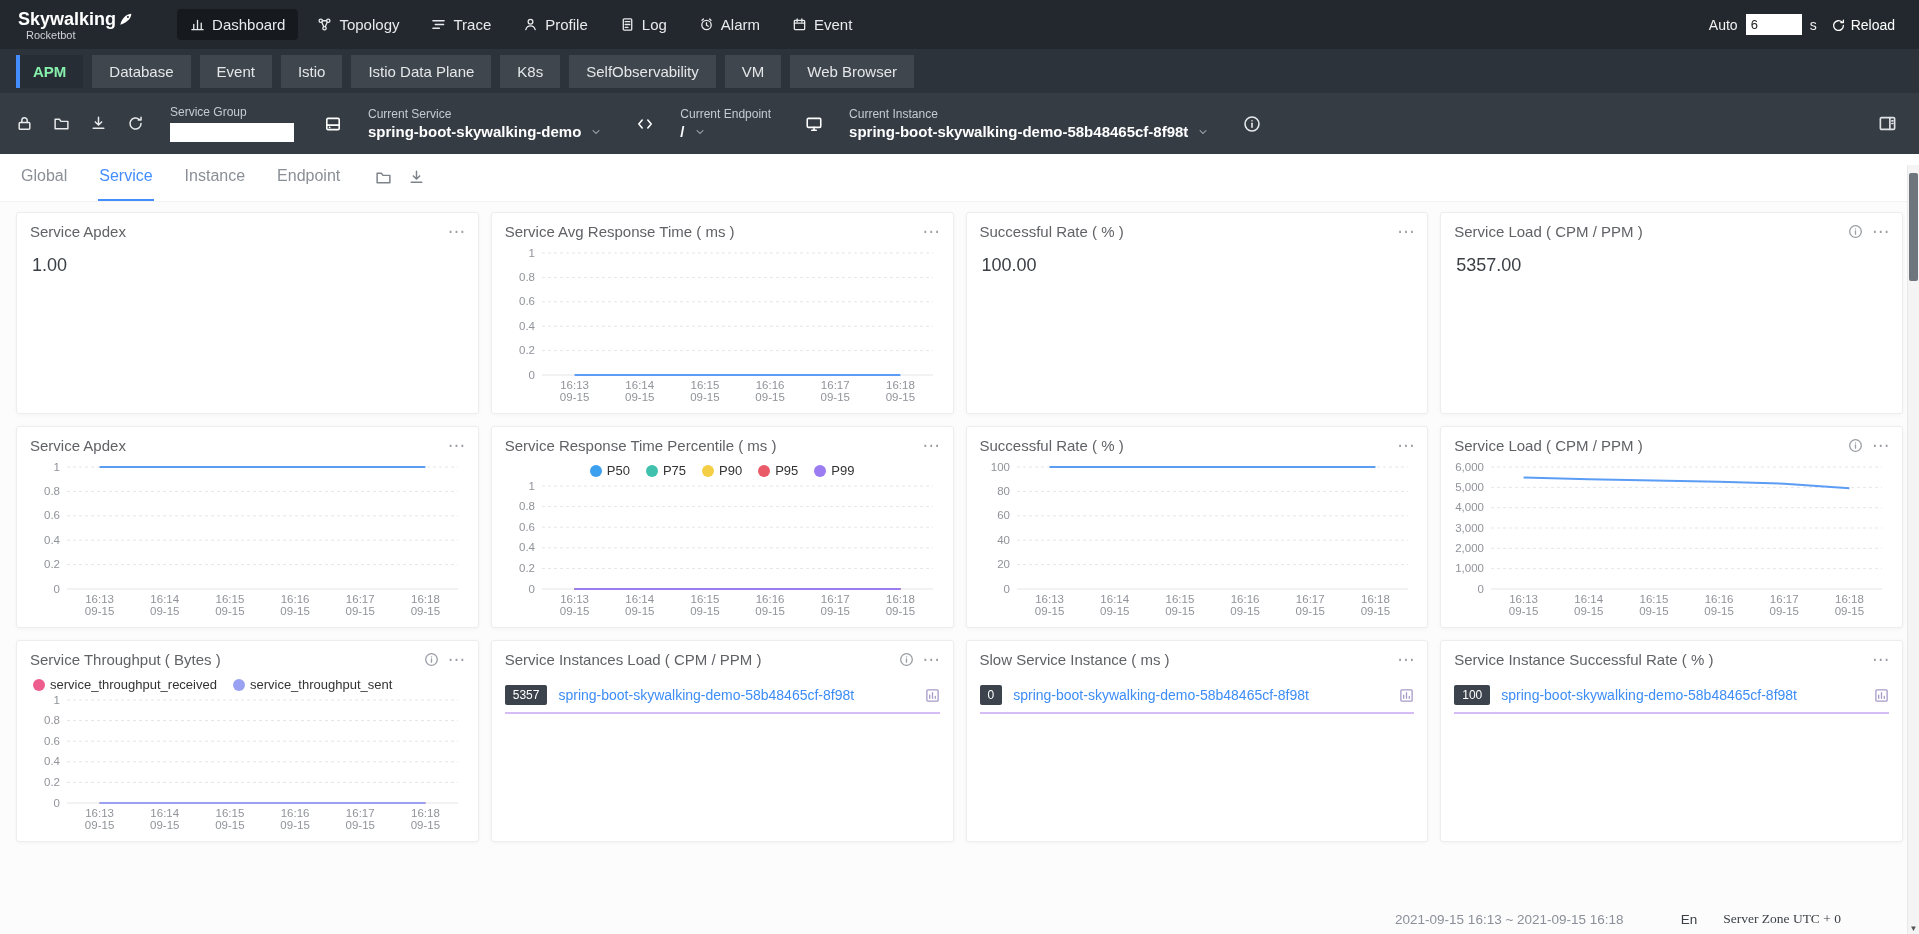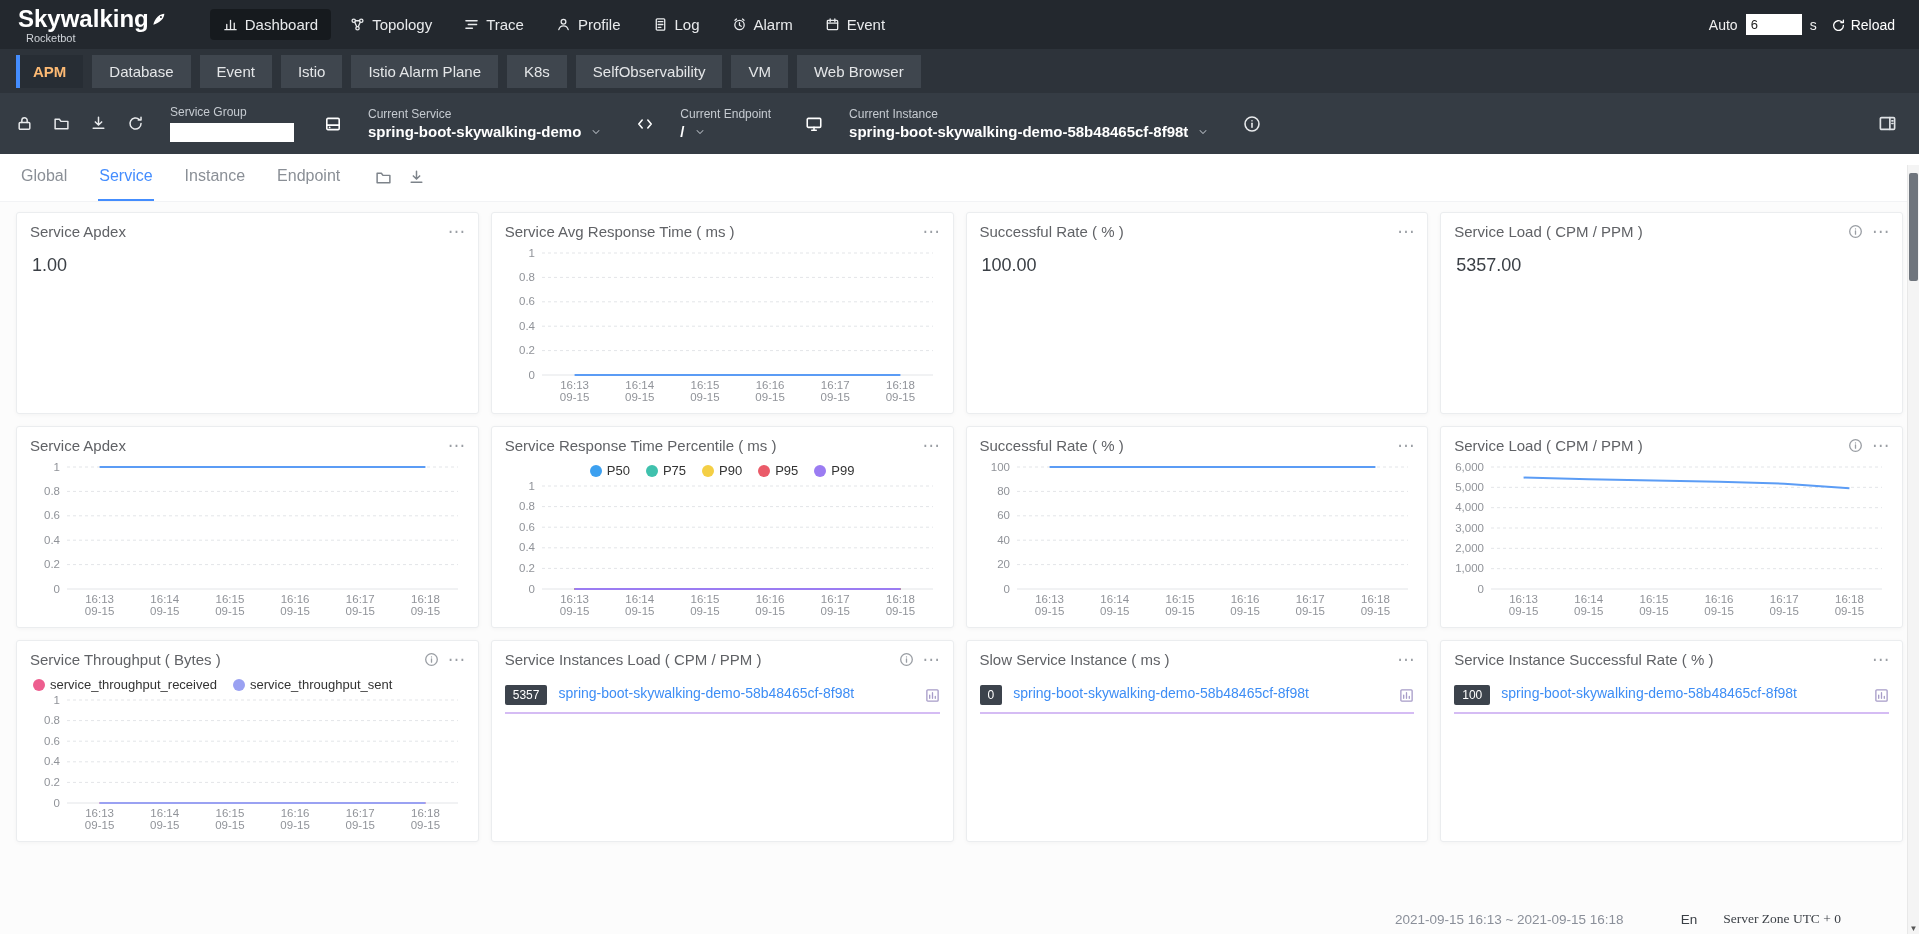--- a/index.html
+++ b/index.html
@@ -2,33 +2,33 @@
 <html><head>
 <meta charset="utf-8">
 <style>
   html,body{margin:0;padding:0;overflow:hidden;}
   body{width:1919px;height:934px;font-family:"Liberation Sans",sans-serif;background:#fcfcfc;position:relative;}
   .ic{stroke:currentColor;fill:none;stroke-width:1.4;stroke-linecap:round;stroke-linejoin:round;display:block;}
 
   
   .topbar{height:49px;background:#23282e;display:flex;align-items:center;padding:0 18px;color:#f0f0f0;}
   .logo{display:flex;flex-direction:column;margin-right:44px;cursor:pointer;}
-  .logo-title{font-weight:bold;font-size:24px;color:#fff;display:flex;align-items:center;gap:2px;}
+  .logo-title{font-weight:bold;font-size:18px;color:#fff;display:flex;align-items:center;gap:2px;}
   .logo-sub{font-size:11px;color:#cfd3d8;margin-top:-1px;padding-left:8px;}
   .main-nav{display:flex;align-items:center;gap:6px;}
   .nav-item{display:flex;align-items:center;gap:7px;padding:7px 13px;font-size:15px;color:#e8eaec;border-radius:4px;cursor:pointer;}
   .nav-item.active{background:rgba(0,0,0,.35);justify-content:center;}
   .header-right{margin-left:auto;display:flex;align-items:center;gap:8px;font-size:14px;}
   .auto-input{width:46px;height:21px;border:none;background:#fff;color:#222;font-size:13px;padding:0 5px;font-family:"Liberation Sans",sans-serif;}
   .reload-btn{display:flex;align-items:flex-end;gap:5px;background:none;border:none;color:#fff;font-size:14px;cursor:pointer;font-family:"Liberation Sans",sans-serif;}
 
   
   .tabsbar{height:44px;background:#2d333a;display:flex;align-items:center;padding:0 16px;gap:9px;}
   .gtab{background:#3f464e;color:#e4e6e8;padding:8px 17px;font-size:15px;cursor:pointer;white-space:nowrap;}
-  .gtab.active{background:#272d34;color:#fdba74;border-left:4px solid #448dfe;padding-left:13px;font-weight:bold;}
+  .gtab.active{background:#272d34;color:#86efac;border-left:4px solid #448dfe;padding-left:13px;font-weight:bold;}
 
   
   .toolbar{height:61px;background:#353c44;display:flex;align-items:center;padding:0 16px;color:#fff;}
   .tool-icons{display:flex;align-items:center;gap:20px;margin-right:26px;}
   .icon-btn{background:none;border:none;color:#e8eaec;padding:0;cursor:pointer;}
   .group-field{display:flex;flex-direction:column;margin-right:30px;}
   .mini-label{font-size:12px;color:#c6cbd1;}
   .group-input{width:120px;height:17px;border:none;margin-top:4px;background:#fff;font-family:"Liberation Sans",sans-serif;}
   .selector{display:flex;align-items:center;gap:26px;margin-right:34px;cursor:pointer;}
   .sel-text{display:flex;flex-direction:column;}
@@ -50,21 +50,21 @@
   .card-title{color:#606266;font-size:15px;}
   .head-right{margin-left:auto;display:flex;align-items:center;gap:9px;color:#9a9ea4;}
   .more-btn{background:none;border:none;color:#9a9ea4;font-size:17px;line-height:1;cursor:pointer;padding:0;font-family:"DejaVu Sans",sans-serif;}
   .card-value{font-size:18px;color:#3a3f45;padding:12px 15px;}
   .chart{flex:1;display:flex;flex-direction:column;padding:2px 8px 4px;min-height:0;}
   .legend{display:flex;gap:16px;padding:4px 8px 0;font-size:13px;color:#333;flex-wrap:wrap;}
   .legend-item{display:flex;align-items:center;gap:5px;}
   .legend-dot{width:12px;height:12px;border-radius:50%;display:inline-block;}
   .plot{flex:1;min-height:0;}
   .tick{font-size:11.5px;fill:#909399;font-family:"Liberation Sans",sans-serif;}
-  .inst-row{display:flex;gap:11px;margin:14px 13px 0;padding-bottom:7px;border-bottom:2px solid #d5bcf4;}
+  .inst-row{display:flex;align-items:center;gap:11px;margin:14px 13px 0;padding-bottom:7px;border-bottom:2px solid #d5bcf4;}
   .badge{background:#3c434c;color:#fff;font-size:12px;padding:3px 8px;border-radius:2px;}
   .inst-link{color:#3d8df5;font-size:14px;flex:1;white-space:nowrap;overflow:hidden;text-overflow:ellipsis;text-decoration:none;cursor:pointer;}
   .inst-icon{color:#a79cc8;background:none;border:none;padding:0;cursor:pointer;}
 
   
   .footer{position:absolute;bottom:8px;right:78px;display:flex;align-items:center;font-size:13.5px;}
   .time-range{color:#8a8f99;margin-right:57px;}
   .lang{color:#3a3f45;margin-right:26px;cursor:pointer;}
   .tz{color:#3a3f45;font-family:Liberation Serif, serif;}
 
@@ -151,21 +151,21 @@
       <span>Reload</span>
     </button>
   </div>
 </div>
 
 <div class="tabsbar">
   <div class="gtab active">APM</div>
   <div class="gtab">Database</div>
   <div class="gtab">Event</div>
   <div class="gtab">Istio</div>
-  <div class="gtab">Istio Alarm Plane</div>
+  <div class="gtab">Istio Data Plane</div>
   <div class="gtab">K8s</div>
   <div class="gtab">SelfObservability</div>
   <div class="gtab">VM</div>
   <div class="gtab">Web Browser</div>
 </div>
 
 <div class="toolbar">
   <div class="tool-icons">
     <button class="icon-btn">
       <svg class="ic" width="17" height="17" viewBox="0 0 16 16">

